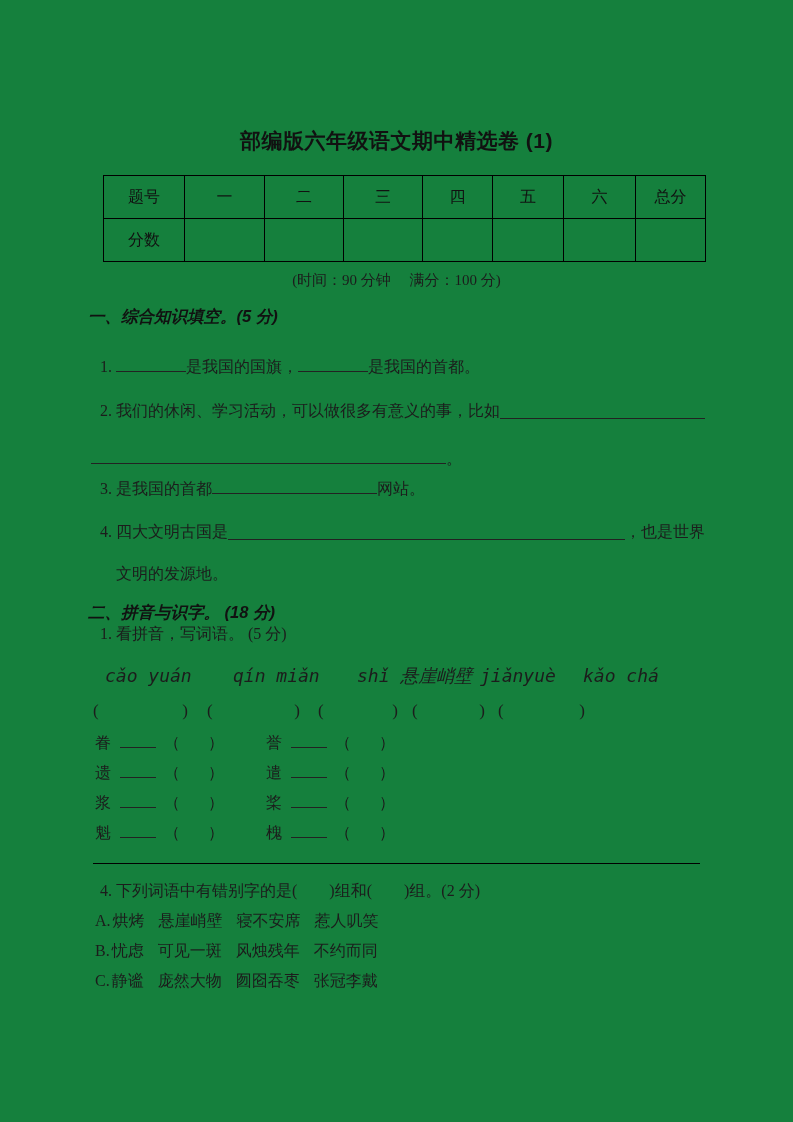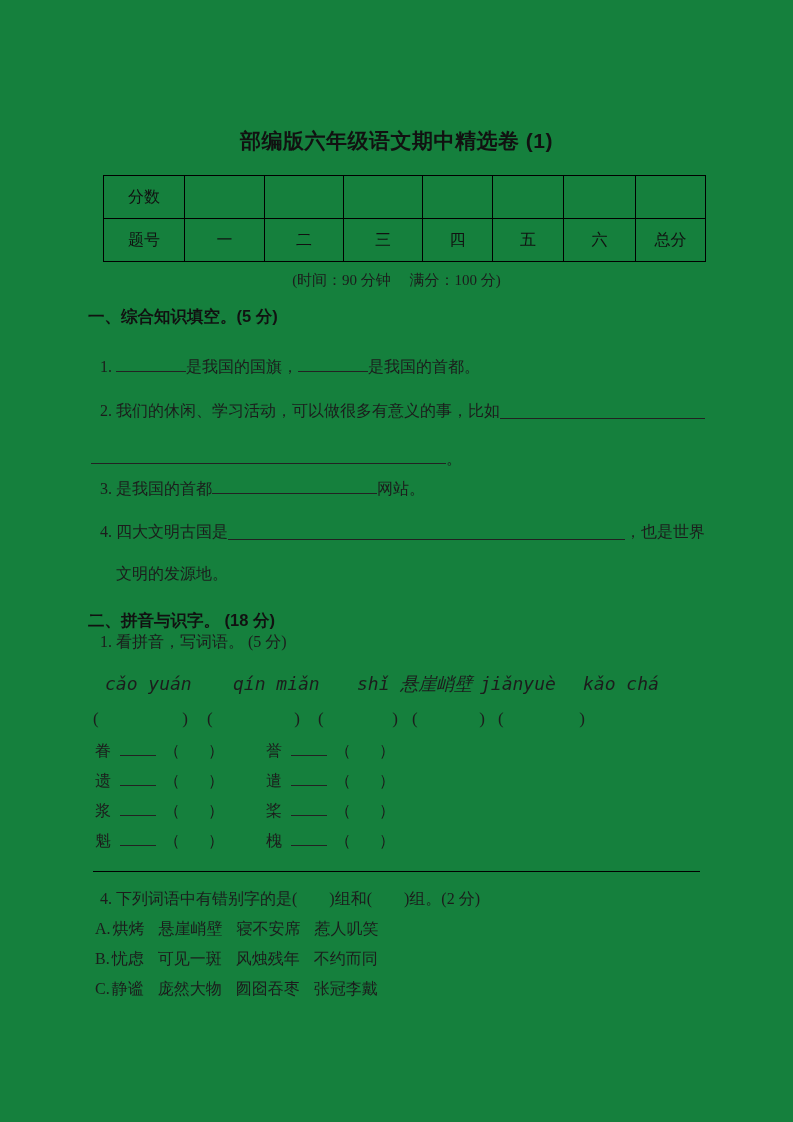--- a/index.html
+++ b/index.html
@@ -21,24 +21,24 @@
     border-collapse:collapse; table-layout:fixed;
   }
   table.score td {
     border:1.6px solid #000; height:43px;
     text-align:center; vertical-align:middle; font-size:16px; color:#111;
   }
   .meta { margin-top:8px; text-align:center; font-size:15px; line-height:20px; }
   .content { margin-left:88px; width:617px; }
   h2.sec {
     font-family:"Liberation Sans","DejaVu Sans",sans-serif;
-    font-weight:bold; font-size:16.5px; line-height:22px; color:#111;
+    font-weight:bold; font-size:16.5px; line-height:22px; color:#111;font-style:italic;
   }
   .sec1 { margin-top:15px; }
-  .sec2 { margin-top:24px; }
+  .sec2 { margin-top:16px; }
   .q { white-space:nowrap; }
   .indent { padding-left:12px; }
   .blank {
     display:inline-block; border-bottom:1.4px solid #222;
     height:15px; vertical-align:baseline;
   }
   .w70 { width:70px; } .w36 { width:36px; } .w165 { width:165px; } .w355 { width:355px; }
   .fx { display:flex; }
   .fx .grow { flex:1 1 auto; align-self:flex-end; margin-bottom:3px; }
   .fx .nw { white-space:nowrap; }
@@ -89,39 +89,39 @@
         <col style="width:80px">
         <col style="width:79px">
         <col style="width:79px">
       <col style="width:70px">
         <col style="width:71px">
         <col style="width:72px">
         <col style="width:70px">
     </colgroup>
     <tbody>
       <tr>
-        <td>分数</td>
-        <td></td>
-        <td></td>
-        <td></td>
-        <td></td>
-        <td></td>
-        <td></td>
-        <td></td>
-      </tr>
-      <tr>
         <td>题号</td>
         <td>一</td>
         <td>二</td>
         <td>三</td>
         <td>四</td>
         <td>五</td>
         <td>六</td>
         <td>总分</td>
       </tr>
+      <tr>
+        <td>分数</td>
+        <td></td>
+        <td></td>
+        <td></td>
+        <td></td>
+        <td></td>
+        <td></td>
+        <td></td>
+      </tr>
     </tbody>
   </table>
 
   <div class="meta">(时间：90 分钟　 满分：100 分)</div>
 
   <div class="content">
 
     <h2 class="sec sec1">一、综合知识填空。(5 分)</h2>
 
     <div class="q indent mt-q1">

